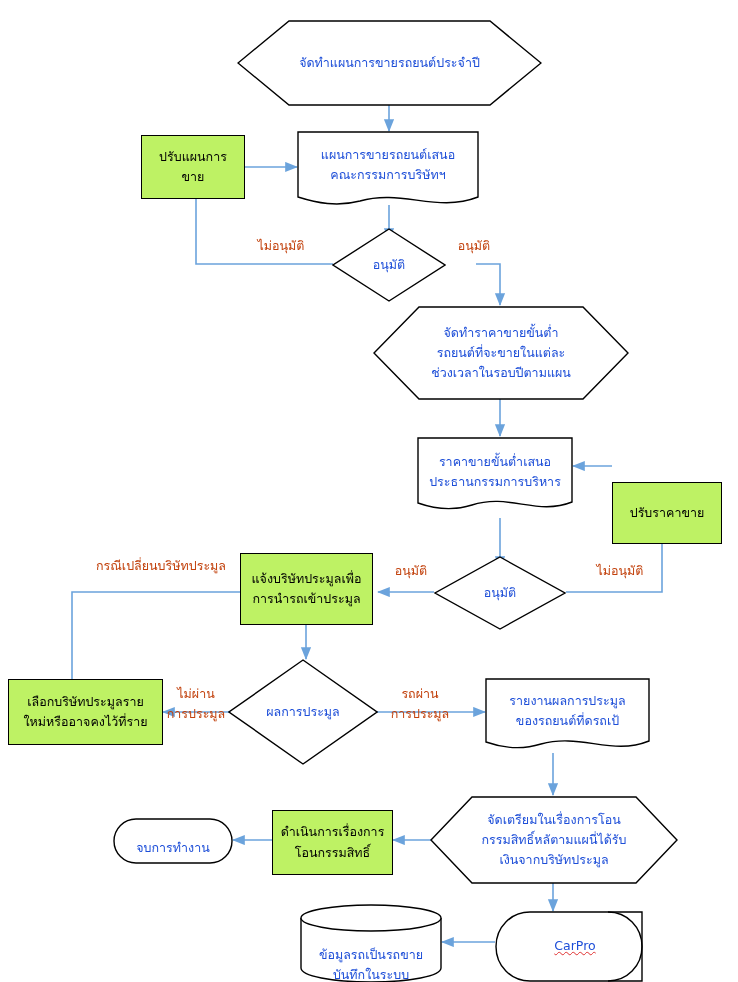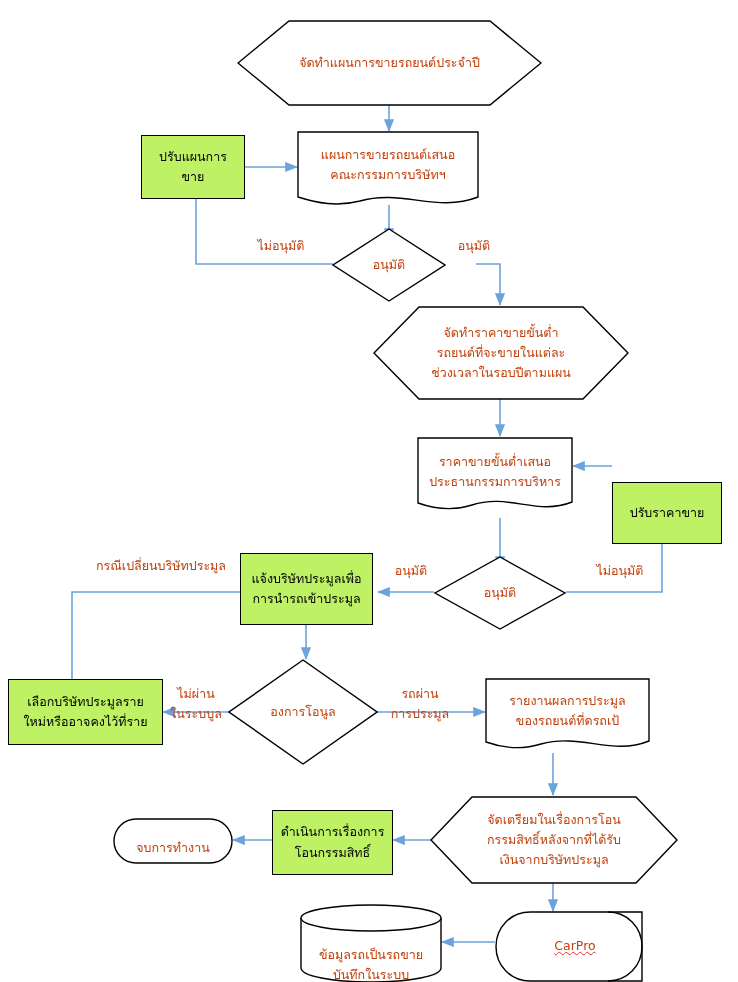--- a/index.html
+++ b/index.html
@@ -8,21 +8,21 @@
   svg.layer{position:absolute;left:0;top:0;width:738px;height:982px;}
   .node{position:absolute;display:flex;align-items:center;justify-content:center;
         text-align:center;box-sizing:border-box;}
   .node .txt{font-size:12.5px;color:#000;line-height:1.62;white-space:pre-line;}
   .rect{border:1.4px solid #000;background:#bef264;}
   .label{position:absolute;font-size:12.5px;color:#c2410c;white-space:pre-line;
          line-height:1.6;text-align:center;}
   .shapewrap{position:absolute;}
   .shapewrap .txt{position:absolute;left:0;top:0;width:100%;height:100%;
         display:flex;flex-direction:column;align-items:center;justify-content:center;
-        font-size:12.5px;color:#c2410c;line-height:1.62;white-space:pre-line;text-align:center;}
+        font-size:12.5px;color:#1d4ed8;line-height:1.62;white-space:pre-line;text-align:center;}
   .sq{ text-decoration: underline; text-decoration-color:#e03030;
        text-decoration-style: wavy; text-decoration-thickness:1px;}
 </style>
 </head>
 <body>
 
 <div id="canvas">
 
   <svg class="layer" viewBox="0 0 738 982">
     <defs>
@@ -117,37 +117,37 @@
 
   <div class="node rect" style="left:240px;top:553px;width:133px;height:72px;">
     <div class="txt">แจ้งบริษัทประมูลเพื่อ
 การนำรถเข้าประมูล</div>
   </div>
 
   <div class="shapewrap" style="left:228px;top:659px;width:150px;height:106px;">
     <svg width="150" height="106" viewBox="0 0 150 106">
       <polygon points="75,1 149,53 75,105 1,53" fill="#fff" stroke="#000" stroke-width="1.4"></polygon>
     </svg>
-    <div class="txt">องการโอนูล</div>
+    <div class="txt">ผลการประมูล</div>
   </div>
 
   <div class="shapewrap" style="left:485px;top:678px;width:165px;height:78px;">
     <svg width="165" height="78" viewBox="0 0 165 78">
       <path d="M1,1 L164,1 L164,63 C127,78 96,55 56,66 C37,72 18,70 1,64 Z" fill="#fff" stroke="#000" stroke-width="1.4"></path>
     </svg>
     <div class="txt" style="height:66px;">รายงานผลการประมูล
 ของรถยนต์ที่ดรถเป้</div>
   </div>
 
   <div class="shapewrap" style="left:430px;top:796px;width:248px;height:88px;">
     <svg width="248" height="88" viewBox="0 0 248 88">
       <polygon points="42,1 206,1 247,44 206,87 42,87 1,44" fill="#fff" stroke="#000" stroke-width="1.4"></polygon>
     </svg>
     <div class="txt">จัดเตรียมในเรื่องการโอน
-กรรมสิทธิ์หลังจากที่ได้รับ
+กรรมสิทธิ์หลัตามแผนี่ได้รับ
 เงินจากบริษัทประมูล</div>
   </div>
 
   <div class="node rect" style="left:272px;top:810px;width:121px;height:65px;">
     <div class="txt">ดำเนินการเรื่องการ
 โอนกรรมสิทธิ์</div>
   </div>
 
   <div class="shapewrap" style="left:113px;top:818px;width:120px;height:60px;">
     <svg width="120" height="46" viewBox="0 0 120 46">
@@ -174,17 +174,17 @@
     <div class="txt" style="padding-top:22px;">ข้อมูลรถเป็นรถขาย
 บันทึกในระบบ</div>
   </div>
 
   <div class="label" style="left:236px;top:236px;width:90px;">ไม่อนุมัติ</div>
   <div class="label" style="left:437px;top:236px;width:74px;">อนุมัติ</div>
   <div class="label" style="left:383px;top:561px;width:56px;">อนุมัติ</div>
   <div class="label" style="left:580px;top:561px;width:80px;">ไม่อนุมัติ</div>
   <div class="label" style="left:78px;top:556px;width:166px;">กรณีเปลี่ยนบริษัทประมูล</div>
   <div class="label" style="left:158px;top:684px;width:76px;">ไม่ผ่าน
-ในระบบูล</div>
+การประมูล</div>
   <div class="label" style="left:382px;top:684px;width:76px;">รถผ่าน
 การประมูล</div>
 
 </div>
 
 </body></html>

